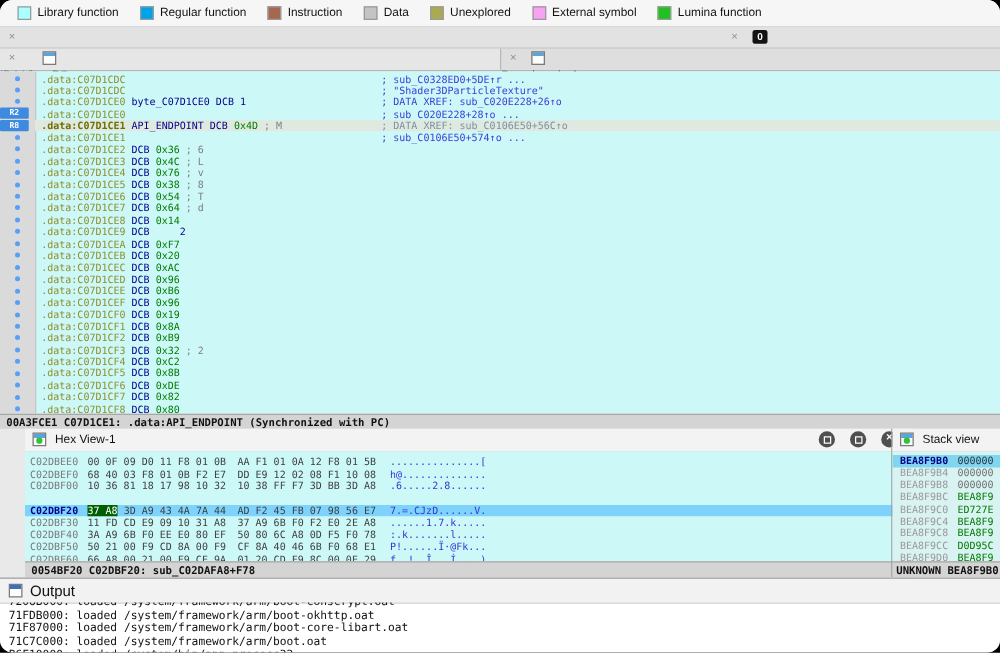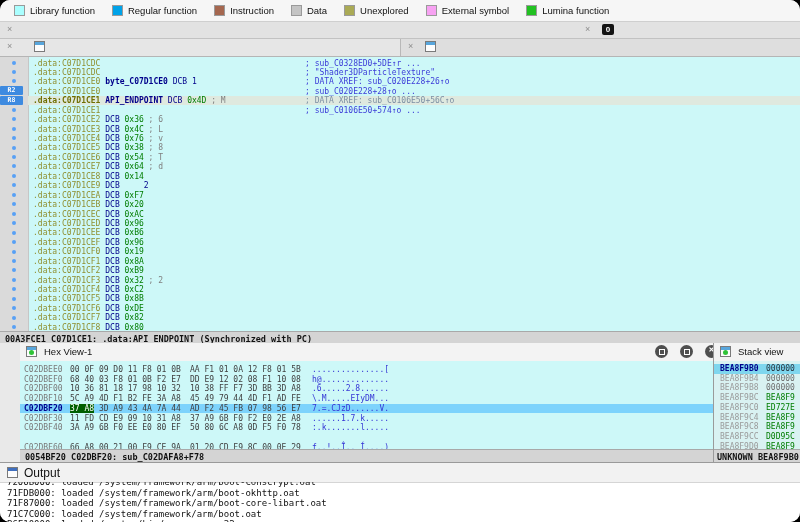--- a/index.html
+++ b/index.html
@@ -32,21 +32,21 @@
   .gdot{position:absolute;left:12px;width:4px;height:4px;border-radius:50%;background:#57a0f5;}
   .greg{position:absolute;left:0;width:23px;height:9px;background:#3d8ae0;color:#fff;
     font:bold 6.5px "DejaVu Sans Mono",monospace;text-align:center;line-height:9px;border-radius:1px;}
   #dlines{position:absolute;left:28px;top:1px;right:0;}
   .dline{position:relative;height:9.45px;white-space:pre;font:8px "DejaVu Sans Mono",monospace;}
   .dline.hl{background:#dfe9df;}
   .dcode{position:absolute;left:5px;top:0.5px;}
   .dcmt{position:absolute;left:277px;top:0.5px;}
   .sa{color:#8f8f2f;}          
   .sA{color:#6f6f00;font-weight:bold;} 
-  .sn{color:#00008b;font-weight:bold;} 
+  .sn{color:#00008b;font-weight:normal;} 
   .sk{color:#00008b;}          
   .sv{color:#007d00;}          
   .sd{color:#00008b;}          
   .sg{color:#7f7f7f;}          
   .sc{color:#3c3cd8;}          
   .sm{color:#7d8fa3;}          
 
   .statusbar{position:absolute;left:0;right:0;background:#d4d4d4;border-top:1px solid #a8a8a8;
     font:bold 8.5px "DejaVu Sans Mono",monospace;color:#111;padding:2px 0 0 5px;box-sizing:border-box;
     white-space:nowrap;overflow:hidden;}
@@ -231,24 +231,24 @@
             </span>
           <span class="dockbtn">
               <span class="xg">✕</span>
             </span>
         </span>
       </div>
       <div id="hexbody">
           <div class="hrow" style="top: 4px;"><span class="haddr">C02DBEE0</span><span class="hb1">00 0F 09 D0 11 F8 01 0B</span><span class="hb2">AA F1 01 0A 12 F8 01 5B</span><span class="hascii">...............[</span></div>
           <div class="hrow" style="top: 13.7px;"><span class="haddr">C02DBEF0</span><span class="hb1">68 40 03 F8 01 0B F2 E7</span><span class="hb2">DD E9 12 02 08 F1 10 08</span><span class="hascii">h@..............</span></div>
           <div class="hrow" style="top: 23.4px;"><span class="haddr">C02DBF00</span><span class="hb1">10 36 81 18 17 98 10 32</span><span class="hb2">10 38 FF F7 3D BB 3D A8</span><span class="hascii">.6.....2.8......</span></div>
-          <div class="hrow" style="top: 33.1px;"><span class="haddr">C02DBF10</span><span class="hb1">5C A9 4D F1 B2 FE 3A A8</span><span class="hb2">45 49 79 44 4D F1 AD FE</span><span class="hascii">\.M.....EIyDM...</span></div>
           <div class="hrow hl" style="top: 42.8px;"><span class="haddr">C02DBF20</span><span class="hb1"><span class="selb">37 A8</span> 3D A9 43 4A 7A 44</span><span class="hb2">AD F2 45 FB 07 98 56 E7</span><span class="hascii">7.=.CJzD......V.</span></div>
           <div class="hrow" style="top: 52.5px;"><span class="haddr">C02DBF30</span><span class="hb1">11 FD CD E9 09 10 31 A8</span><span class="hb2">37 A9 6B F0 F2 E0 2E A8</span><span class="hascii">......1.7.k.....</span></div>
           <div class="hrow" style="top: 62.2px;"><span class="haddr">C02DBF40</span><span class="hb1">3A A9 6B F0 EE E0 80 EF</span><span class="hb2">50 80 6C A8 0D F5 F0 78</span><span class="hascii">:.k.......l.....</span></div>
+          <div class="hrow" style="top: 71.9px;"><span class="haddr">C02DBF50</span><span class="hb1">50 21 00 F9 CD 8A 00 F9</span><span class="hb2">CF 8A 40 46 6B F0 68 E1</span><span class="hascii">P!......Ï·@Fk...</span></div>
           <div class="hrow" style="top: 81.6px;"><span class="haddr">C02DBF60</span><span class="hb1">66 A8 00 21 00 F9 CE 9A</span><span class="hb2">01 20 CD F9 8C 00 0E 29</span><span class="hascii">f..!..Î.. Í....)</span></div>
         </div>
       <div id="hexstatus" class="statusbar">0054BF20 C02DBF20: sub_C02DAFA8+F78</div>
     </div>
 
     <div id="stackpanel">
       <div class="phead">
         <span class="winicon g"></span>
         <span class="ptitle">Stack view</span>
       </div>

